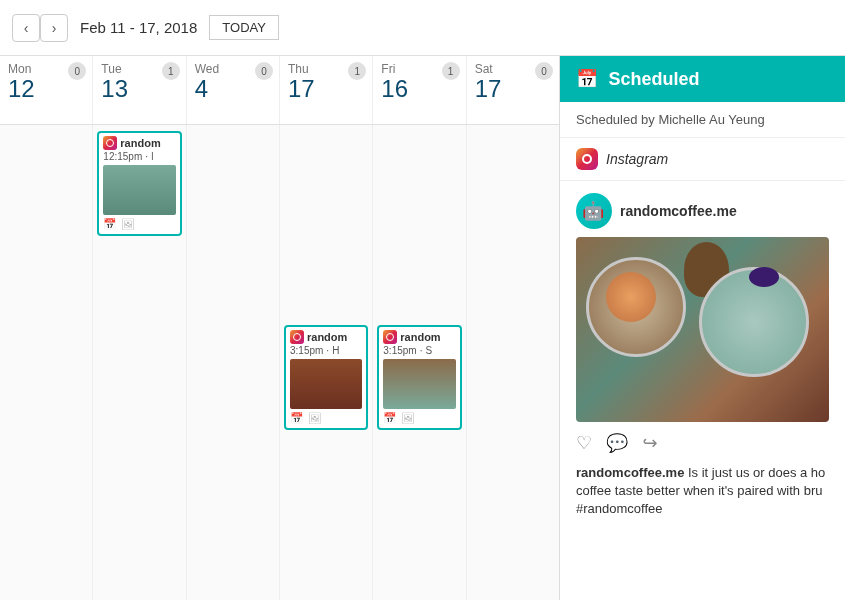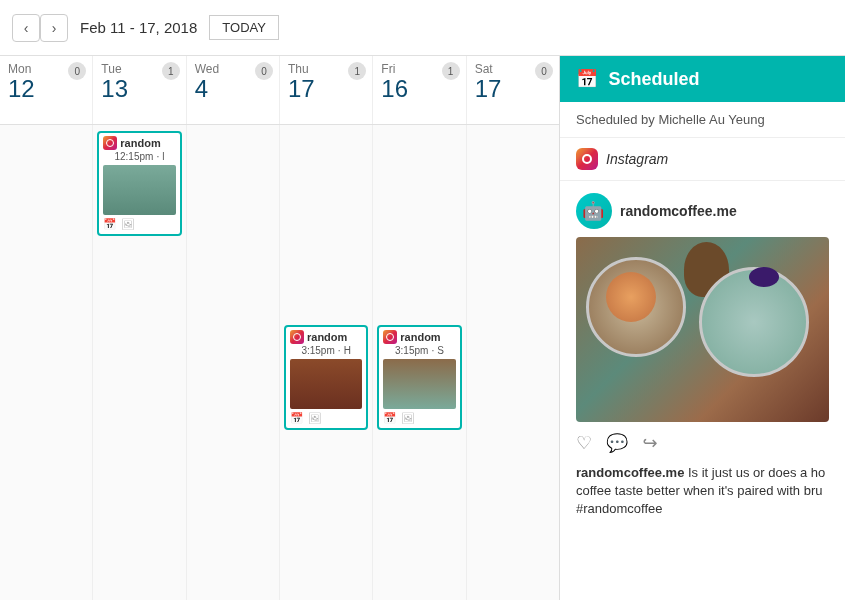--- a/index.html
+++ b/index.html
@@ -28,21 +28,21 @@
     }
     .cal-day-header:last-child { border-right: none; }
     .day-name { font-size: 12px; color: #777; }
     .day-num { font-size: 24px; font-weight: 300; color: #0c4a6e; line-height: 1.1; }
     .event-count {
       position: absolute; top: 6px; right: 6px; background: #e0e0e0; border-radius: 50%; width: 18px; height: 18px; font-size: 10px; display: flex; align-items: center; justify-content: center; color: #555;
     }
 
     
     .cal-body { display: flex; flex: 1; overflow: hidden; }
-    .cal-col { flex: 1; border-right: 1px solid #eee; position: relative; background: #fafafa; text-align: center; }
+    .cal-col { flex: 1; border-right: 1px solid #eee; position: relative; background: #fafafa; }
     .cal-col:last-child { border-right: none; }
 
     
     .event-card {
       position: absolute; left: 4px; right: 4px; background: #fff; border: 2px solid #00b5ad; border-radius: 4px; padding: 3px 4px; font-size: 11px; cursor: pointer; overflow: hidden;
     }
     .event-header { display: flex; align-items: center; gap: 3px; font-weight: 600; color: #333; font-size: 11px; }
     .event-time { color: #555; font-size: 10px; margin-top: 1px; }
     .event-img-placeholder { width: 100%; height: 50px; border-radius: 2px; margin-top: 3px; }
     .event-actions { display: flex; gap: 4px; margin-top: 3px; }

